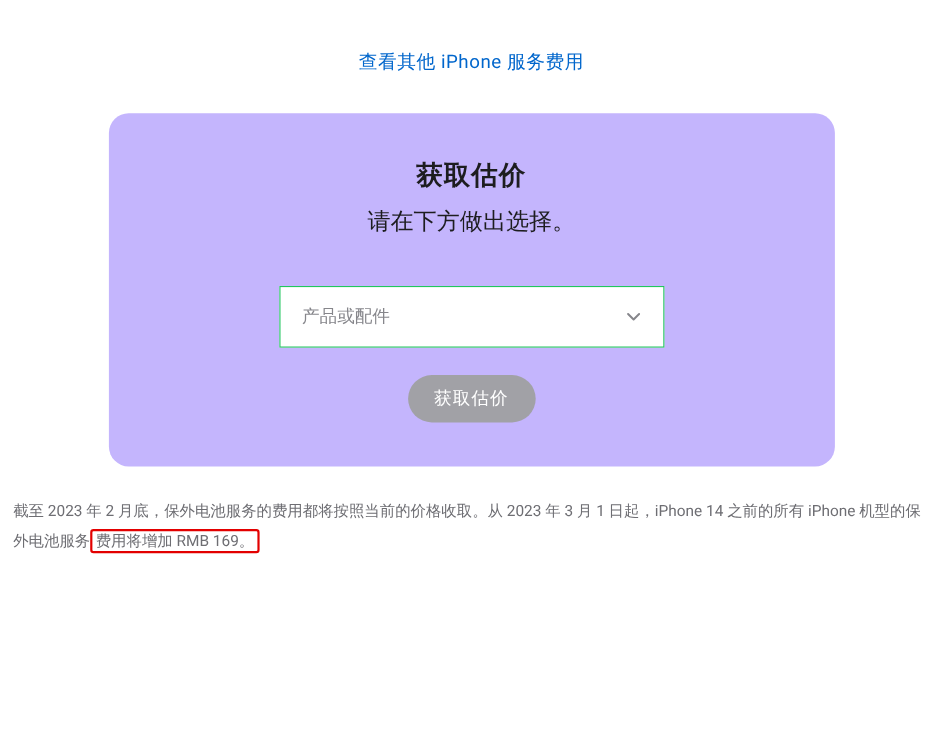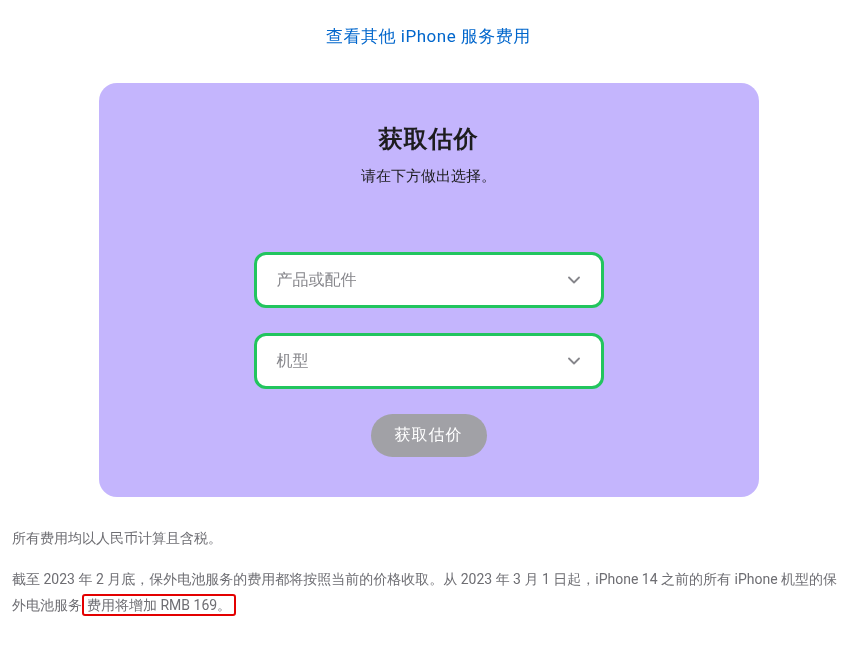--- a/index.html
+++ b/index.html
@@ -10,21 +10,21 @@
     body {
       font-family: -apple-system, BlinkMacSystemFont, "Segoe UI", Roboto, "Helvetica Neue", Arial, sans-serif;
       background: #fff;
       width: 857px;
       height: 663px;
       padding: 0;
       overflow: hidden;
     }
     .top-link {
       text-align: center;
-      padding: 25px 0 20px;
+      padding: 45px 0 20px;
     }
     .top-link a {
       color: #0066cc;
       text-decoration: none;
       font-size: 17px;
       letter-spacing: 0.5px;
     }
     .card {
       background: #c4b5fd;
       border-radius: 18px;
@@ -35,35 +35,35 @@
     .card-title {
       text-align: center;
       font-size: 24px;
       font-weight: 600;
       color: #1d1d1f;
       margin-bottom: 12px;
       letter-spacing: 1px;
     }
     .card-subtitle {
       text-align: center;
-      font-size: 15px;
+      font-size: 21px;
       color: #1d1d1f;
-      margin-bottom: 66px;
+      margin-bottom: 45px;
     }
     .select-wrapper {
       width: 350px;
       margin: 0 auto 25px;
       position: relative;
     }
     .select-box {
       width: 100%;
       height: 56px;
       background: #fff;
-      border: 3px solid #22c55e;
-      border-radius: 12px;
+      border: 1px solid #22c55e;
+      border-radius: 0;
       padding: 0 20px;
       font-size: 16px;
       color: #86868b;
       display: flex;
       align-items: center;
       justify-content: space-between;
       cursor: pointer;
     }
     .chevron {
       width: 14px;
@@ -133,35 +133,24 @@
     <div class="select-box">
       <span>产品或配件</span>
       <span class="chevron">
         <svg viewBox="0 0 12 8" fill="none">
             <path d="M1 1.5L6 6.5L11 1.5" stroke="#86868b" stroke-width="1.8" stroke-linecap="round" stroke-linejoin="round"></path>
           </svg>
       </span>
     </div>
   </div>
 
-  <div class="select-wrapper">
-    <div class="select-box">
-      <span>机型</span>
-      <span class="chevron">
-        <svg viewBox="0 0 12 8" fill="none">
-            <path d="M1 1.5L6 6.5L11 1.5" stroke="#86868b" stroke-width="1.8" stroke-linecap="round" stroke-linejoin="round"></path>
-          </svg>
-      </span>
-    </div>
-  </div>
 
 
   <div class="submit-wrapper">
     <button class="submit-btn">获取估价</button>
   </div>
 </div>
 
 <div class="footer-text">
-  <p>所有费用均以人民币计算且含税。</p>
   <p>
     <span>截至 2023 年 2 月底，保外电池服务的费用都将按照当前的价格收取。从 2023 年 3 月 1 日起，iPhone 14 之前的所有 iPhone 机型的保外电池服务</span><span class="highlight">费用将增加 RMB 169。</span>
   </p>
 </div>
 
 </body></html>

